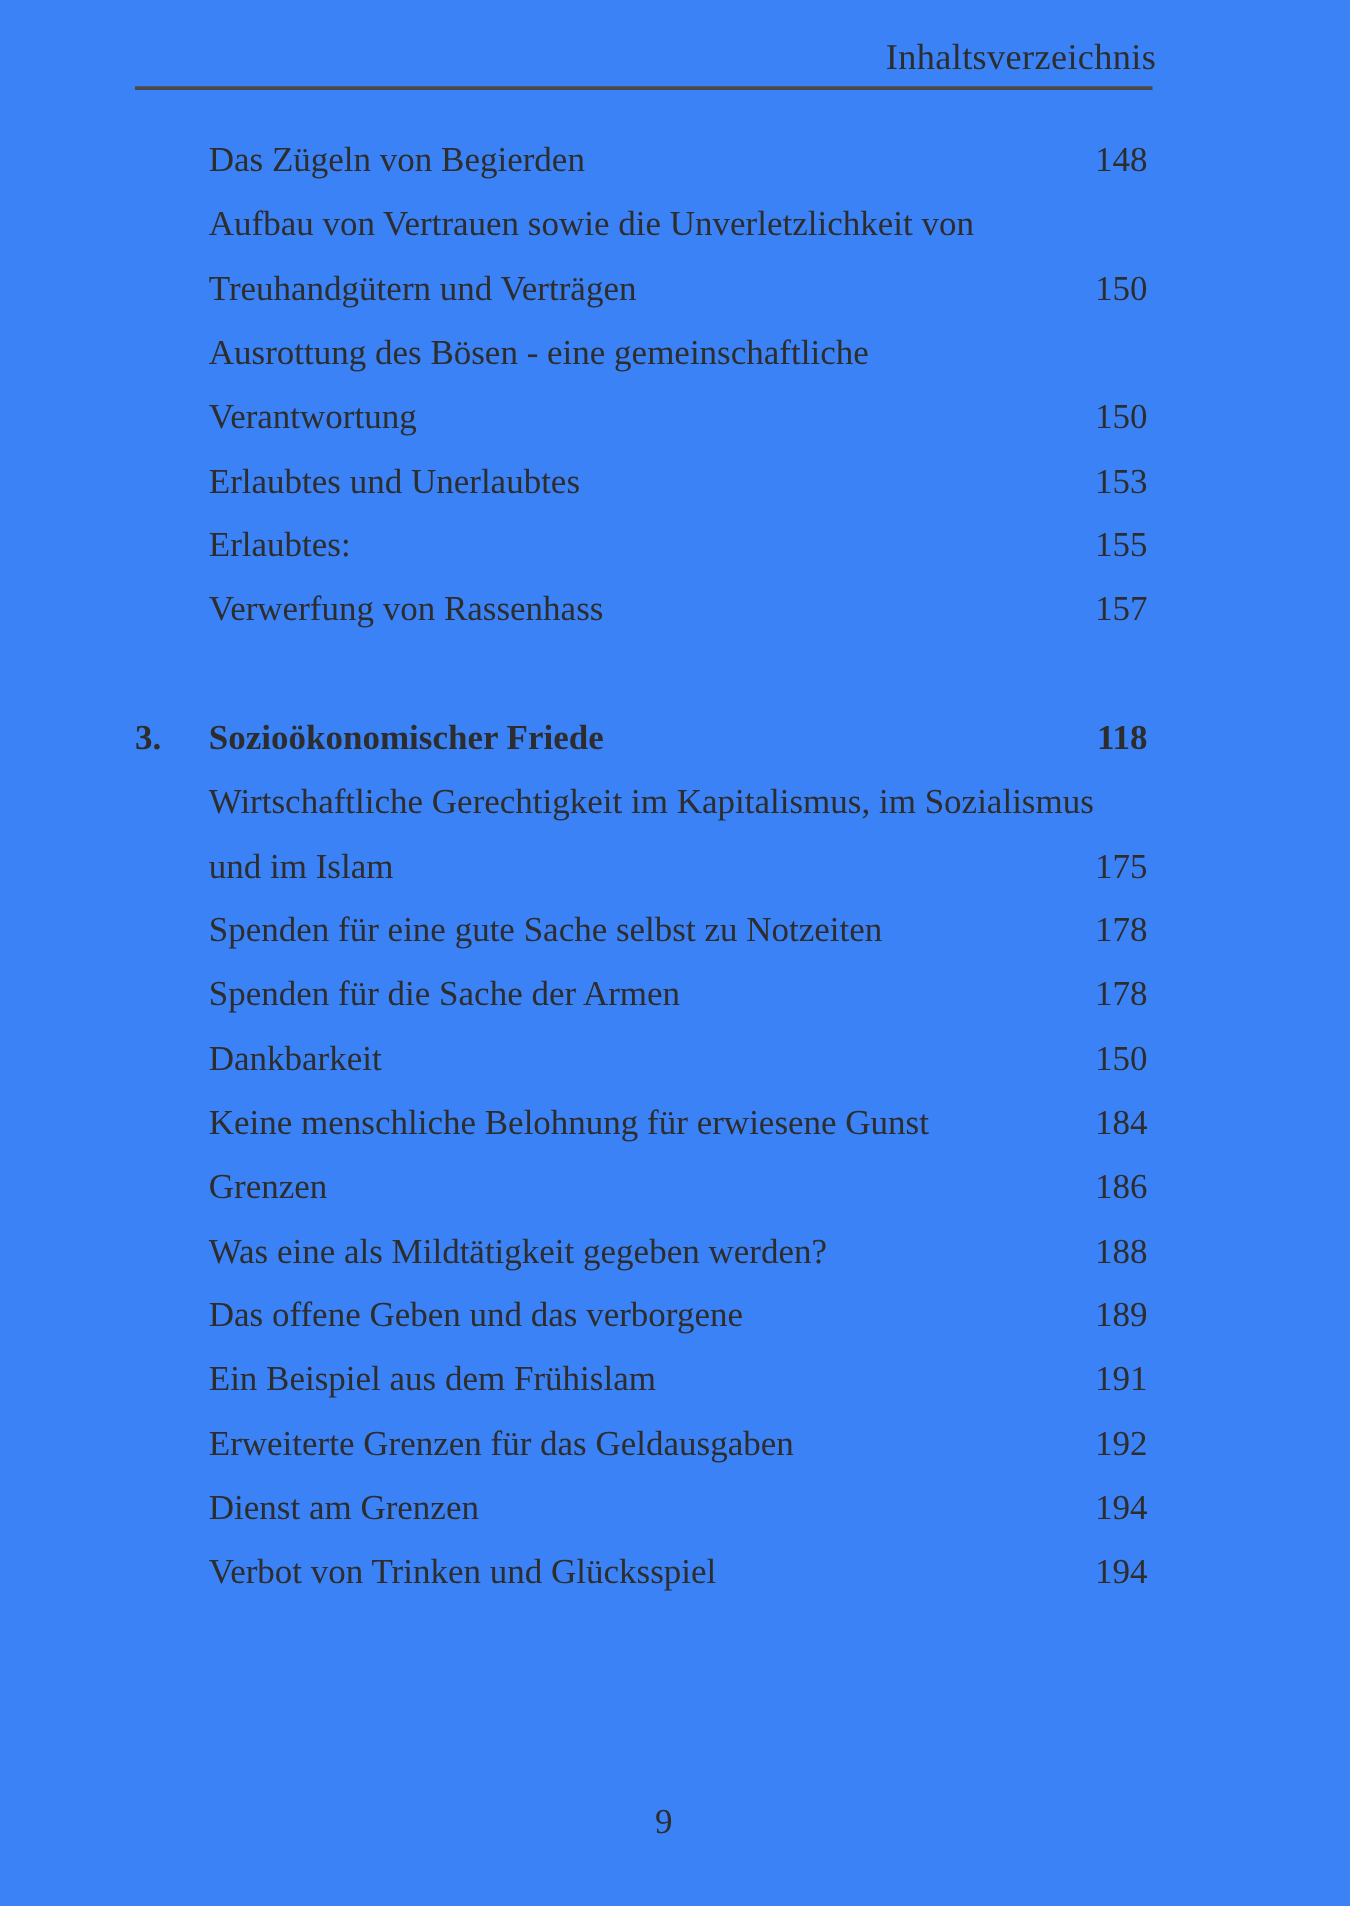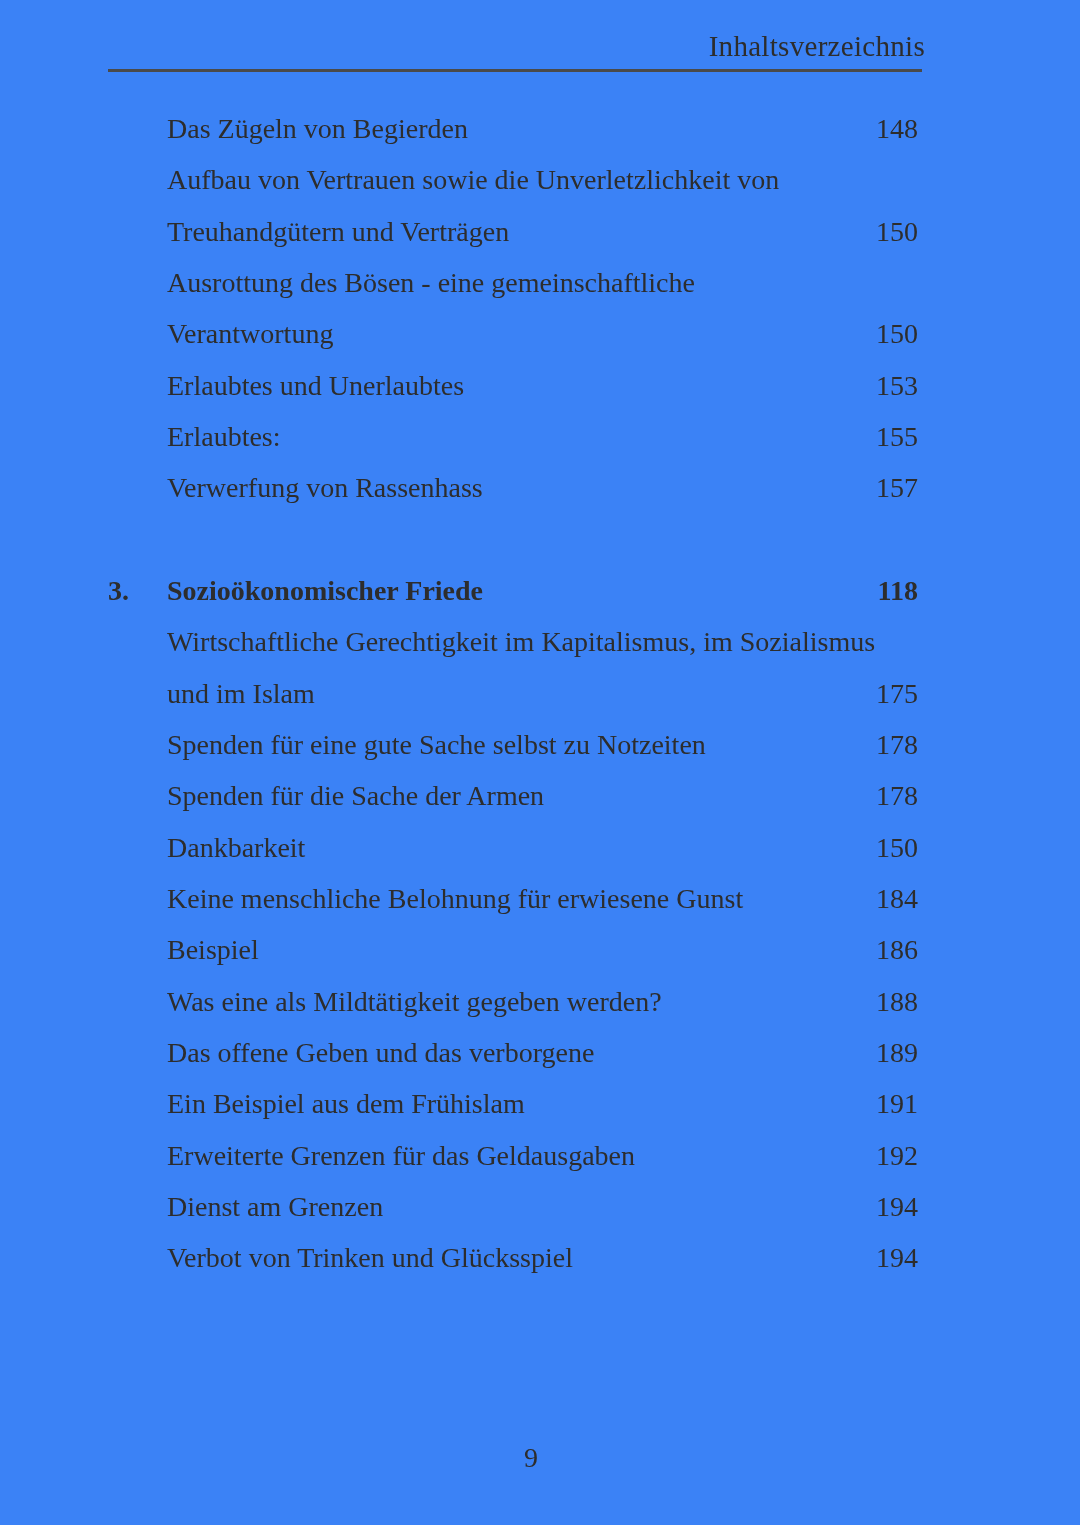--- a/index.html
+++ b/index.html
@@ -135,21 +135,21 @@
       </div>
       <div class="toc-row">
         <span class="row-title">Dankbarkeit</span>
         <span class="row-page">150</span>
       </div>
       <div class="toc-row">
         <span class="row-title">Keine menschliche Belohnung für erwiesene Gunst</span>
         <span class="row-page">184</span>
       </div>
       <div class="toc-row">
-        <span class="row-title">Beispiel</span>
+        <span class="row-title">Grenzen</span>
         <span class="row-page">186</span>
       </div>
       <div class="toc-row">
         <span class="row-title">Was eine als Mildtätigkeit gegeben werden?</span>
         <span class="row-page">188</span>
       </div>
       <div class="toc-row">
         <span class="row-title">Das offene Geben und das verborgene</span>
         <span class="row-page">189</span>
       </div>

